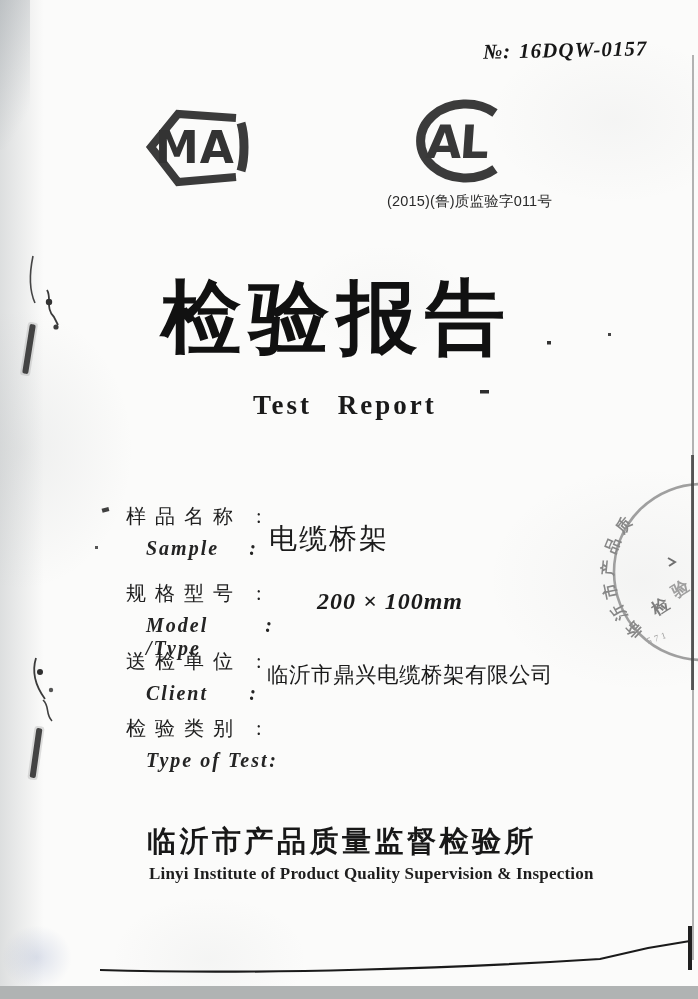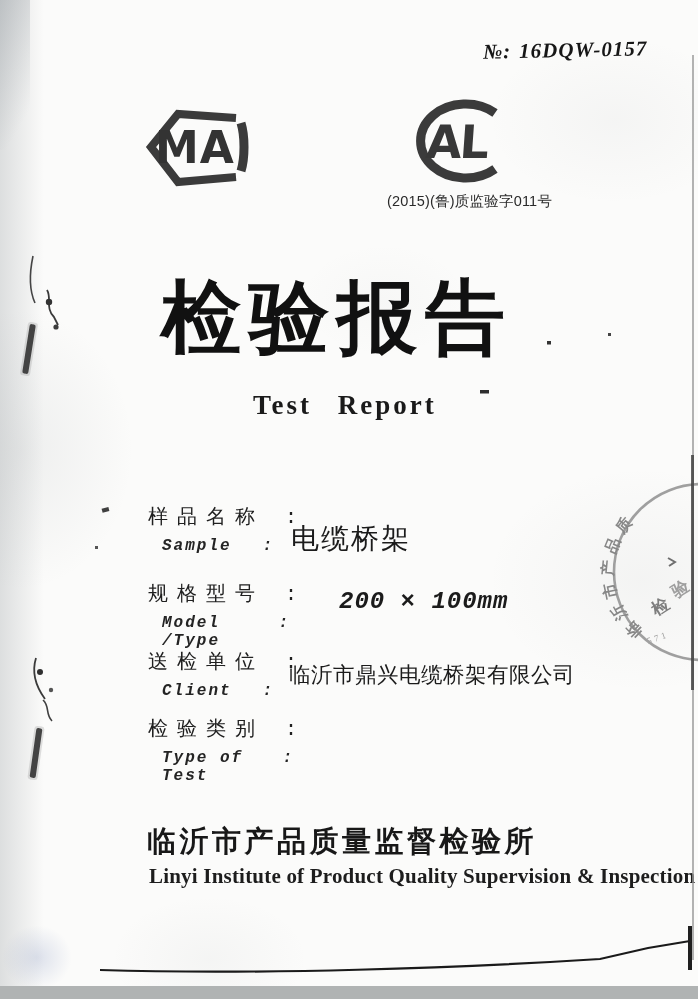--- a/index.html
+++ b/index.html
@@ -37,33 +37,33 @@
   .cert-no-cma{left:156px;top:192px;font-family:"DejaVu Sans","Liberation Sans",sans-serif;
     font-size:17.5px;letter-spacing:1.5px;color:#2d2d2d;}
   .cert-no-cal{left:387px;top:192px;font-family:Liberation Sans, sans-serif;
     font-size:14.5px;letter-spacing:0.2px;color:#2a2a2a;}
 
   .title-zh{left:161px;top:276px;font-family:"DejaVu Sans","Liberation Sans",sans-serif;
     font-size:80px;font-weight:900;letter-spacing:8px;color:#111;line-height:1.05;}
   .title-en{left:253px;top:390px;font-size:27px;font-weight:bold;letter-spacing:3px;
     word-spacing:16px;color:#1a1a1a;}
 
-  .field{position:absolute;left:148px;width:470px;height:70px;font-family:Liberation Mono, monospace;}
+  .field{position:absolute;left:126px;width:470px;height:70px;}
   .field .label-zh{font-size:20px;letter-spacing:9px;color:#202020;}
-  .field .label-en{margin-top:7px;margin-left:14px;width:112px;display:flex;
-    justify-content:space-between;font-style:italic;font-weight:600;font-size:16px;
+  .field .label-en{margin-top:7px;margin-left:20px;width:112px;display:flex;
+    justify-content:space-between;font-style:italic;font-weight:600;font-size:20px;
     letter-spacing:2px;color:#242424;}
   .field .value{position:absolute;left:143px;top:17px;font-size:28px;color:#1b1b1b;
     letter-spacing:2px;white-space:nowrap;}
   .field .value.model{font-style:italic;font-weight:bold;font-size:24px;letter-spacing:1px;margin-left:48px;}
   .field .value.client{font-size:21.5px;letter-spacing:0.5px;top:12px;left:141px;}
 
   .issuer-zh{left:147px;top:822px;font-size:29px;font-weight:700;letter-spacing:3.5px;
     color:#181818;}
-  .issuer-en{left:149px;top:864px;font-size:21px;font-weight:bold;letter-spacing:0.2px;
+  .issuer-en{left:149px;top:864px;font-size:17px;font-weight:bold;letter-spacing:0.2px;
     color:#1d1d1d;}
   svg{display:block;}
   .artifact-layer{left:0;top:0;pointer-events:none;}
 </style>
 </head>
 <body>
 
 <div class="page">
 
   <div class="abs edge-left"></div>

